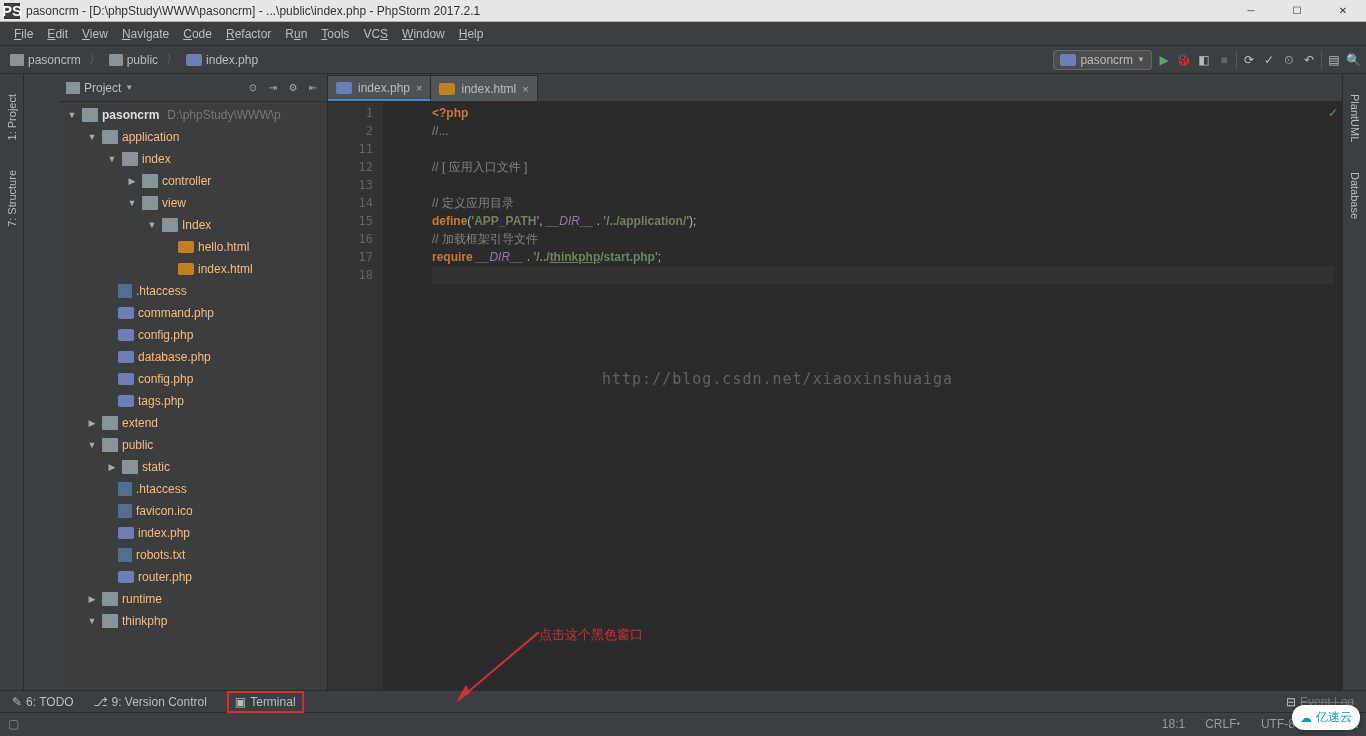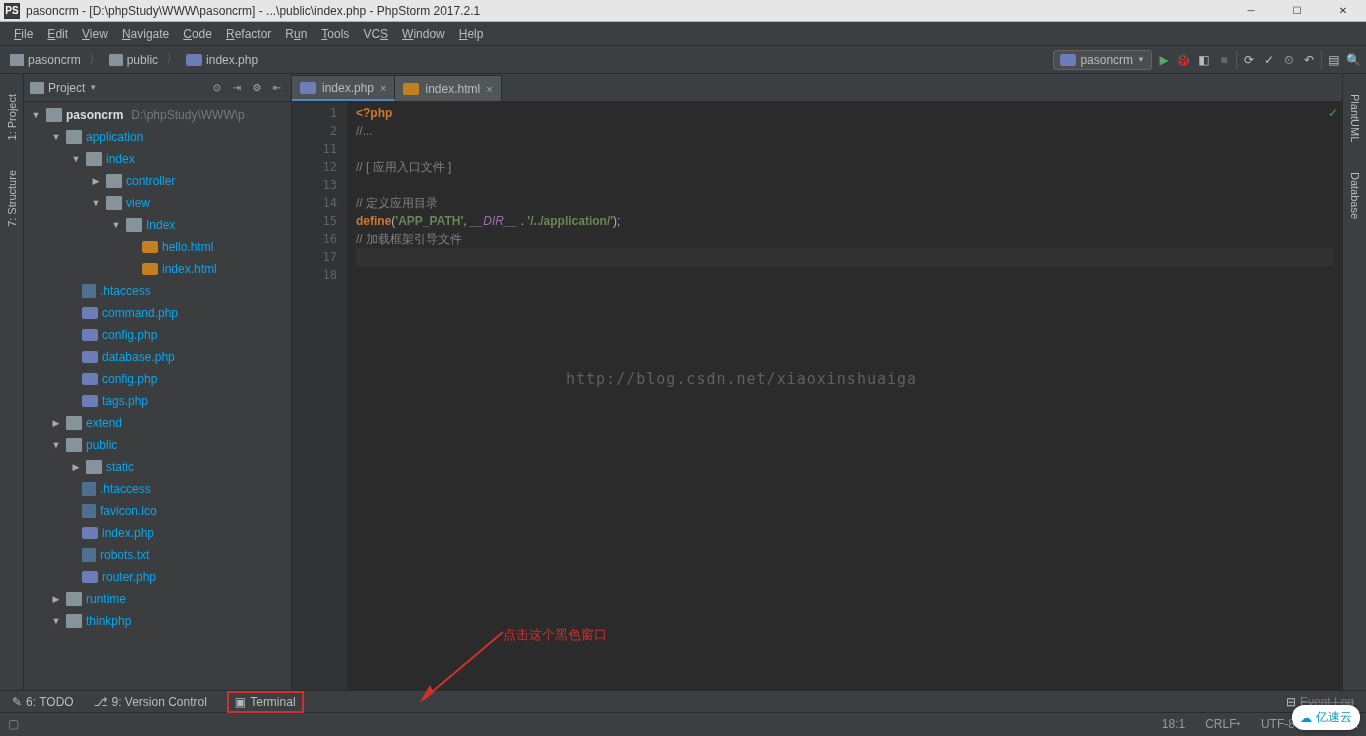--- a/index.html
+++ b/index.html
@@ -1,62 +1,62 @@
 <!DOCTYPE html>
 <html><head>
 <meta charset="utf-8">
 <style>
 * { margin:0; padding:0; box-sizing:border-box; font-family:"Segoe UI",Tahoma,sans-serif; font-size:12px; }
 body { width:1366px; height:736px; background:#3c3f41; color:#bbbbbb; overflow:hidden; position:relative; }
 .titlebar { height:22px; display:flex; align-items:center; justify-content:space-between; background:#e6e6e6; color:#333; padding:0 0 0 4px; border-bottom:1px solid #b0b0b0; }
 .titlebar-left { display:flex; align-items:center; gap:6px; }
-.titlebar-icon { width:16px; height:16px; background:#3c3f41; color:#fff; font-weight:bold; font-size:10px; display:flex; align-items:center; justify-content:center; border:1px solid #333; }
+.titlebar-icon { width:16px; height:16px; background:#3c3f41; color:#fff; font-weight:bold; font-size:15px; display:flex; align-items:center; justify-content:center; border:1px solid #333; }
 .titlebar-btns { display:flex; }
 .titlebar-btn { width:46px; height:22px; display:flex; align-items:center; justify-content:center; color:#333; font-size:10px; }
 .menubar { height:24px; background:#3c3f41; display:flex; align-items:center; padding:0 8px; gap:2px; border-bottom:1px solid #2b2b2b; }
 .menu-item { padding:2px 6px; color:#bbbbbb; }
 .menu-item u { text-decoration:underline; }
 .navbar { height:28px; background:#3c3f41; display:flex; align-items:center; justify-content:space-between; padding:0 4px; border-bottom:1px solid #2b2b2b; }
 .breadcrumb { display:flex; align-items:center; gap:2px; }
 .crumb { display:flex; align-items:center; gap:4px; padding:2px 6px; }
 .crumb-icon { width:14px; height:12px; background:#87939a; border-radius:1px; }
 .crumb-sep { color:#787878; }
 .nav-right { display:flex; align-items:center; gap:4px; }
 .run-config { background:#4b4d4f; border:1px solid #646464; padding:2px 6px; display:flex; align-items:center; gap:4px; border-radius:3px; }
 .nav-icon { width:16px; height:16px; display:flex; align-items:center; justify-content:center; }
 .run-play { color:#59a869; }
 .main-area { display:flex; height:616px; }
 .left-strip { width:24px; background:#3c3f41; border-right:1px solid #2b2b2b; display:flex; flex-direction:column; align-items:center; padding-top:20px; gap:30px; }
 .left-strip .vert { writing-mode:vertical-rl; transform:rotate(180deg); color:#bbbbbb; font-size:11px; display:flex; align-items:center; gap:4px; }
 .right-strip { width:24px; background:#3c3f41; border-left:1px solid #2b2b2b; display:flex; flex-direction:column; align-items:center; padding-top:20px; gap:30px; }
 .right-strip .vert { writing-mode:vertical-rl; color:#bbbbbb; font-size:11px; }
-.project-panel { width:268px; background:#3b3d3f; border-right:1px solid #2b2b2b; display:flex; flex-direction:column; }
+.project-panel { width:268px; background:#3b3d3f; border-right:1px solid #2b2b2b; display:flex; flex-direction:column;margin-left:36px; }
 .panel-header { height:28px; background:#3c3f41; border-bottom:1px solid #2b2b2b; display:flex; align-items:center; padding:0 6px; gap:6px; }
 .panel-title { flex:1; display:flex; align-items:center; gap:4px; }
 .panel-icons { display:flex; gap:4px; }
 .panel-icon { width:16px; height:16px; display:flex; align-items:center; justify-content:center; color:#aaa; font-size:10px; }
 .tree { flex:1; overflow:auto; padding:2px 0; }
 .tree-row { display:flex; align-items:center; height:22px; padding-left:6px; gap:4px; white-space:nowrap; }
 .tree-arrow { width:12px; text-align:center; color:#aaa; font-size:9px; }
 .tree-icon { width:16px; height:14px; border-radius:1px; flex-shrink:0; }
 .tree-icon.folder { background:#87939a; }
 .tree-icon.file { background:#4e6f8d; width:14px; }
-.tree-label { color:#0ea5e9; }
+.tree-label { color:#fdba74; }
 .tree-label.bold { font-weight:bold; color:#ddd; }
 .tree-path { color:#787878; margin-left:4px; }
 .editor-area { flex:1; display:flex; flex-direction:column; background:#2b2b2b; }
 .tabs { height:28px; background:#3c3f41; display:flex; align-items:flex-end; border-bottom:1px solid #2b2b2b; }
 .tab { height:26px; padding:0 8px; display:flex; align-items:center; gap:6px; background:#515658; border-right:1px solid #2b2b2b; border-top:1px solid #2b2b2b; }
 .tab.active { background:#4e5254; border-bottom:2px solid #4a88c7; }
 .tab-close { color:#aaa; font-size:11px; }
 .editor-body { flex:1; display:flex; position:relative; }
 .gutter { width:56px; background:#313335; text-align:right; padding:2px 10px 2px 0; color:#606366; border-right:1px solid #2b2b2b; }
 .gutter div { height:18px; line-height:18px; font-family:Consolas,monospace; font-size:12px; }
 .code { flex:1; padding:2px 8px; font-family:Consolas,monospace; font-size:13px; color:#a9b7c6; position:relative; }
-.code-line { height:18px; line-height:18px; white-space:pre; }
+.code-line { height:18px; line-height:18px; white-space:pre;margin-left:40px; }
 .code-line.current { background:#323232; }
 .kw { color:#cc7832; font-weight:bold; }
 .str { color:#6a8759;font-weight:bold; }
 .com { color:#808080; }
 .const { color:#9876aa; font-style:italic;text-align:right; }
 .watermark { position:absolute; top:268px; left:218px; color:#606060; font-family:Consolas,monospace; font-size:15px; letter-spacing:1px; }
 .editor-checkmark { position:absolute; top:4px; right:4px; color:#499c54; font-size:12px; }
 .annotation-text { position:absolute; color:#d03030; font-size:13px; top:524px; left:155px; }
 .annotation-arrow { position:absolute; top:525px; left:70px; width:90px; height:75px; pointer-events:none; }
 .bottom-tools { height:22px; background:#3c3f41; border-top:1px solid #2b2b2b; display:flex; align-items:center; padding:0 12px; gap:20px; }
@@ -298,20 +298,21 @@
       <div class="code">
         <span class="editor-checkmark">✓</span>
         <div class="code-line"><span class="kw">&lt;?php</span></div>
         <div class="code-line"><span class="com">//...</span></div>
         <div class="code-line"></div>
         <div class="code-line"><span class="com">// [ 应用入口文件 ]</span></div>
         <div class="code-line"></div>
         <div class="code-line"><span class="com">// 定义应用目录</span></div>
         <div class="code-line"><span class="kw">define</span><span>(</span><span class="str">'APP_PATH'</span><span>, </span><span class="const">__DIR__</span><span> . </span><span class="str">'/../application/'</span><span>);</span></div>
         <div class="code-line"><span class="com">// 加载框架引导文件</span></div>
+        <div class="code-line"><span class="kw">require</span><span> </span><span class="const">__DIR__</span><span> . </span><span class="str">'/../</span><span class="str" style="text-decoration:underline">thinkphp</span><span class="str">/start.php'</span><span>;</span></div>
         <div class="code-line current"></div>
         <div class="watermark">http://blog.csdn.net/xiaoxinshuaiga</div>
         <div class="annotation-text">点击这个黑色窗口</div>
         <svg class="annotation-arrow" viewBox="0 0 90 75">
             <line x1="85" y1="5" x2="8" y2="70" stroke="#d03030" stroke-width="2"></line>
             <polygon points="2,75 14,62 8,72" fill="#d03030"></polygon>
             <polygon points="2,75 12,58 16,66" fill="#d03030"></polygon>
           </svg>
       </div>
     </div>

